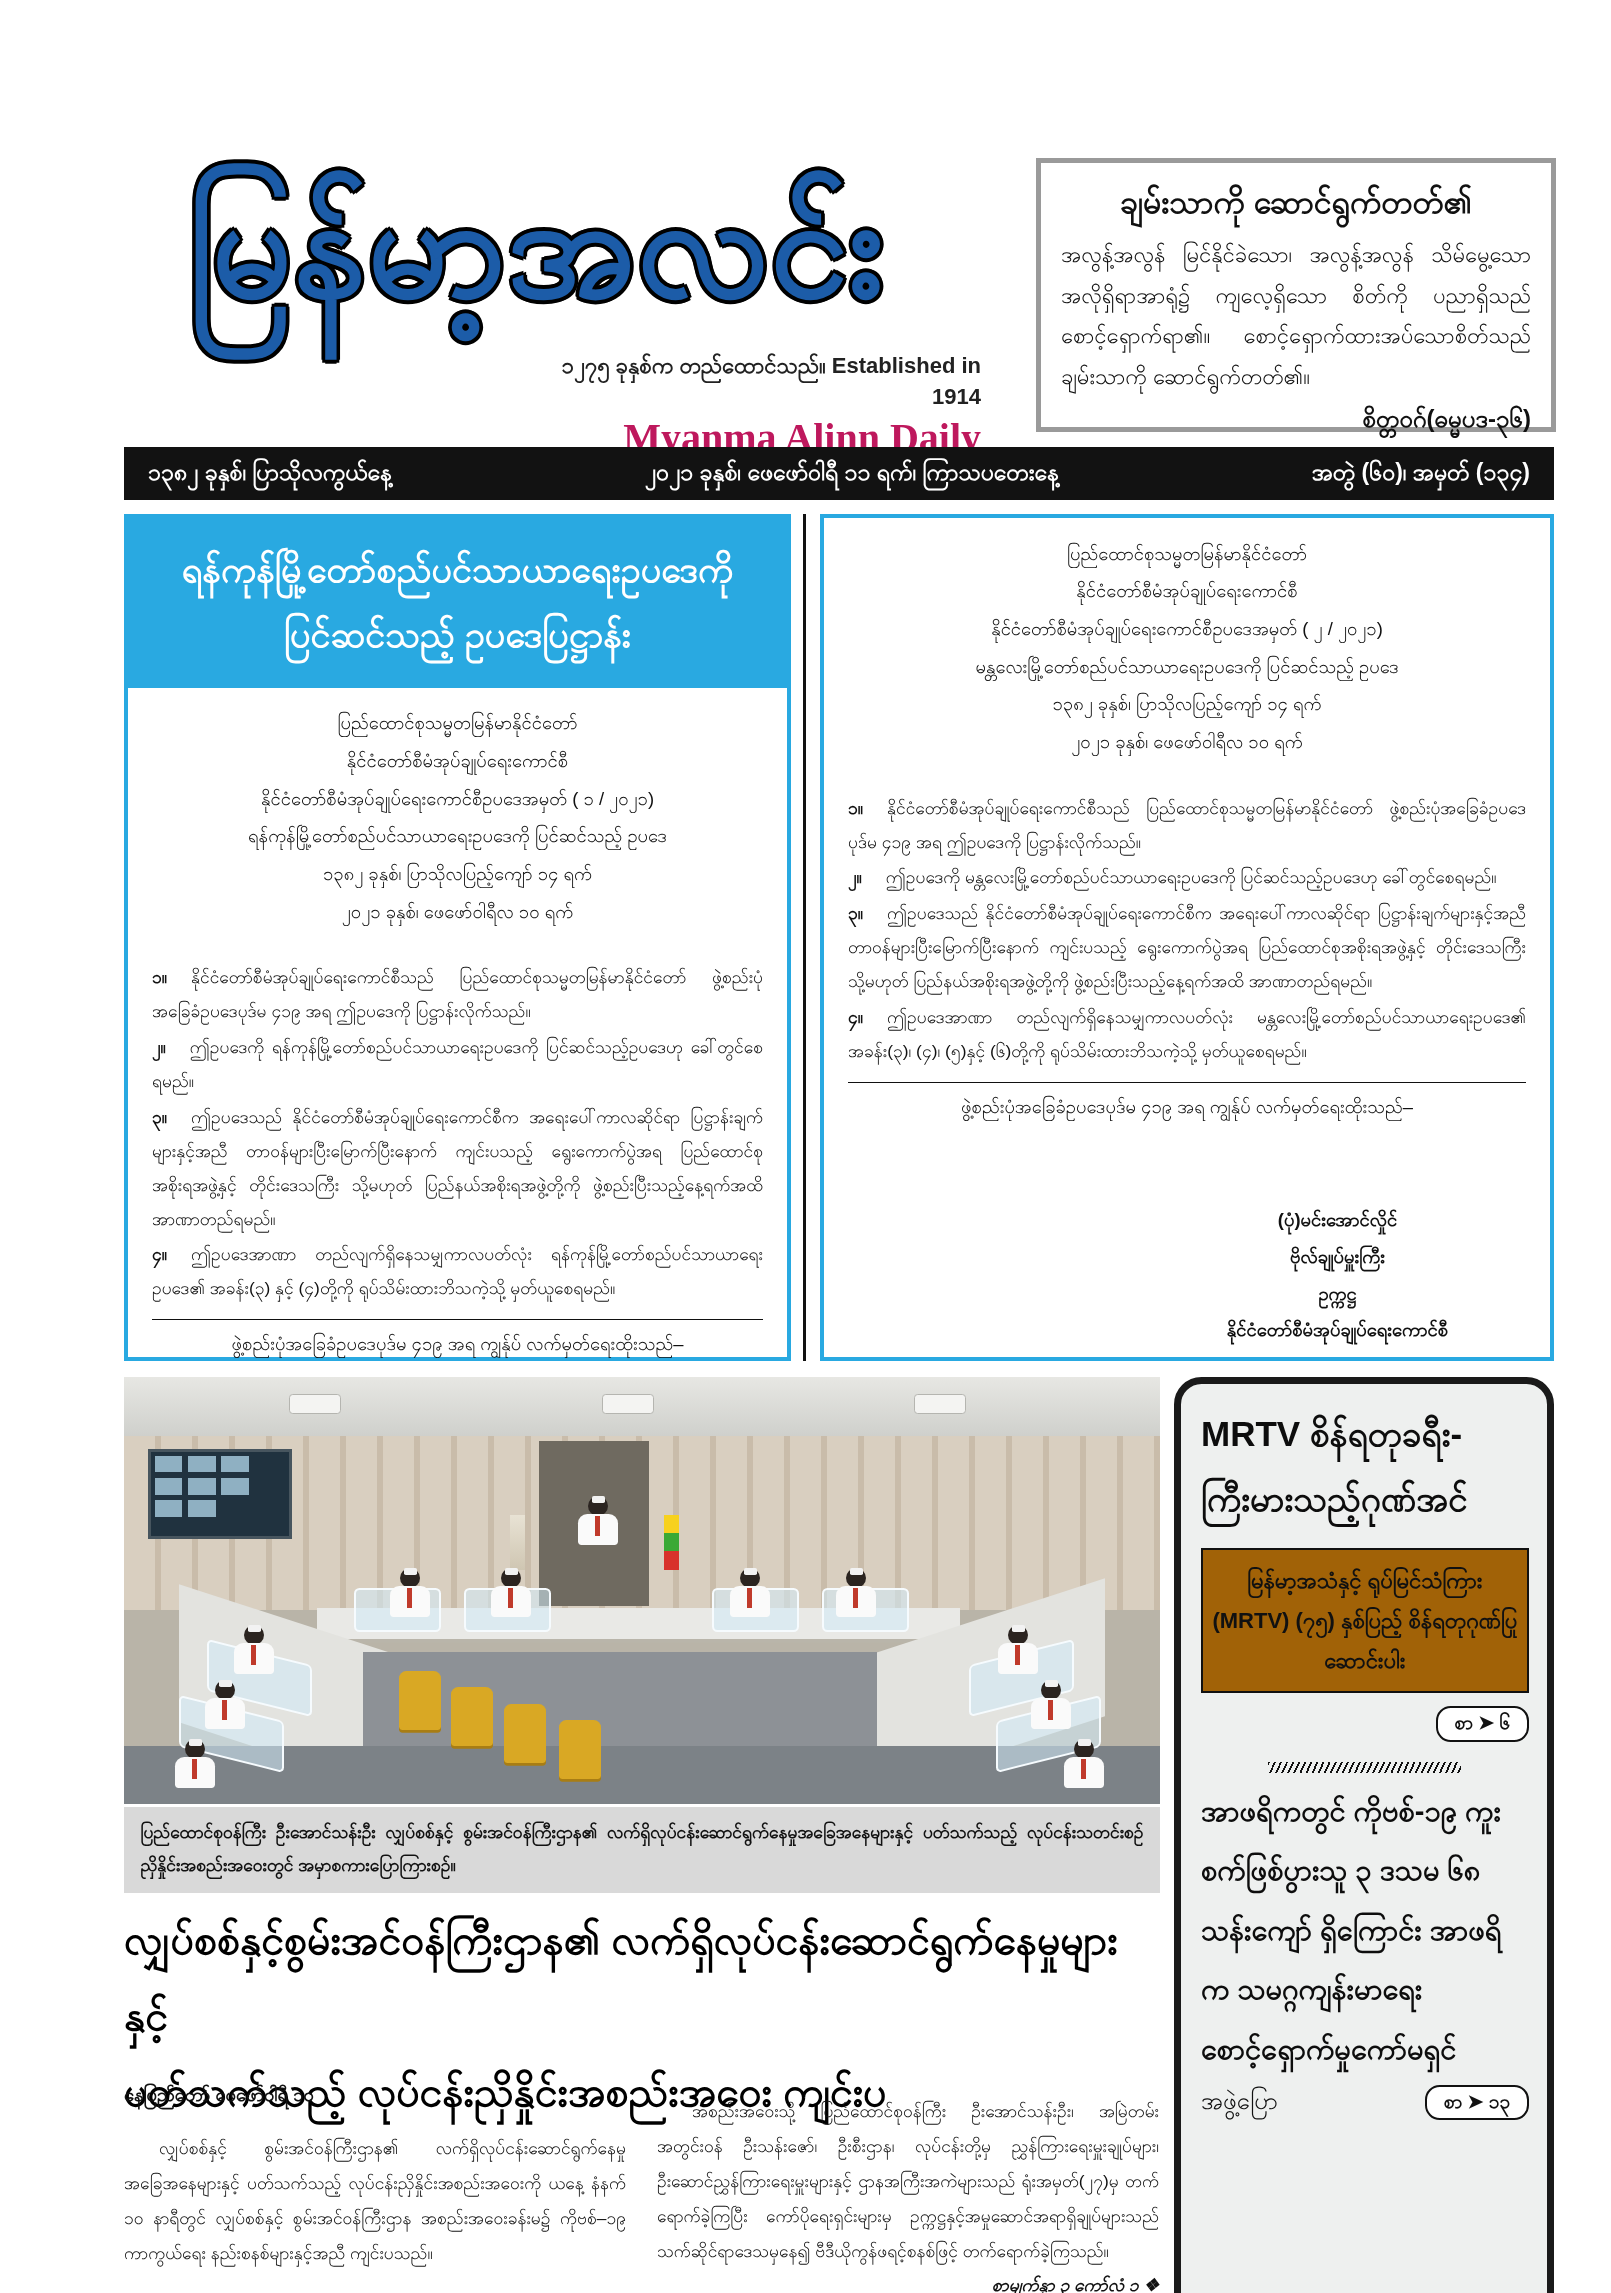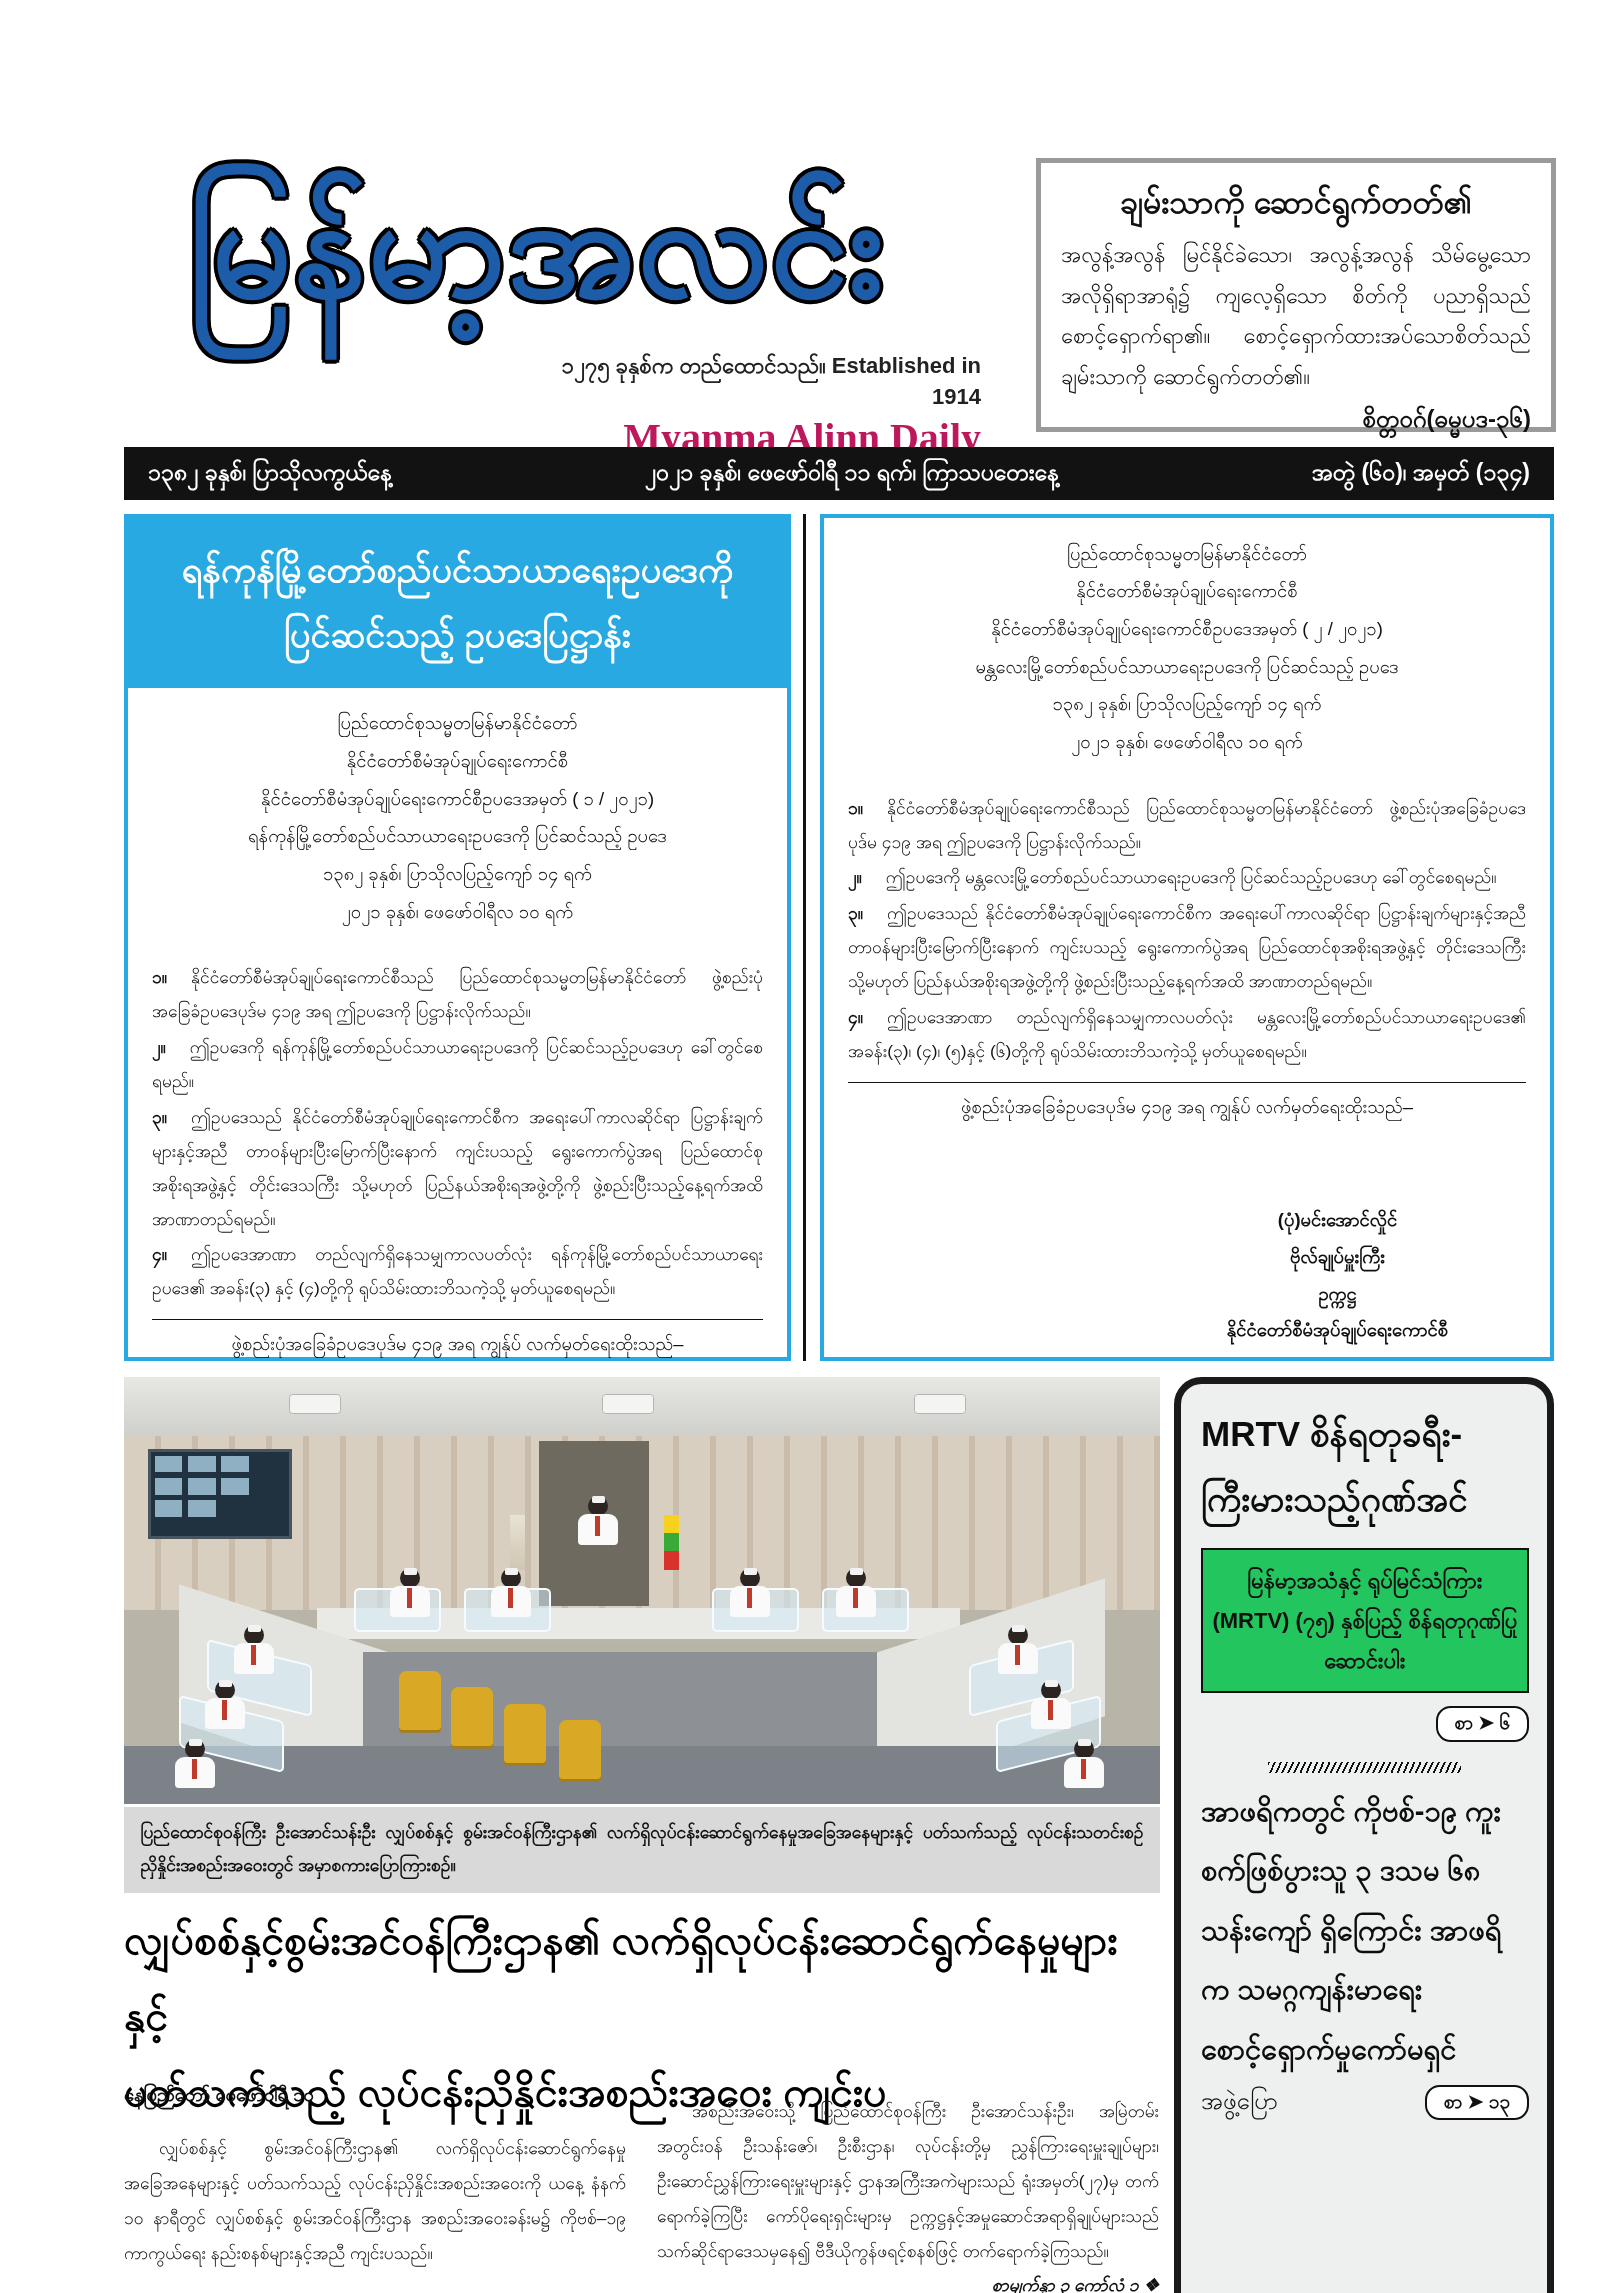--- a/index.html
+++ b/index.html
@@ -77,21 +77,21 @@
   .article-cols{position:absolute;left:124px;top:2077px;width:1036px;display:flex;gap:31px;}
   .article-col{width:502px;font-size:17.4px;line-height:2.0;text-align:justify;}
   .dateline{font-weight:bold;font-size:18.4px;margin-bottom:5.5px;}
   .article-col .indent{text-indent:35px;}
   .continuation{font-style:italic;font-weight:bold;float:right;}
 
   
   .sidebar{position:absolute;left:1174px;top:1377px;width:380px;height:960px;background:#eef0ef;
            border:7.3px solid #1a1a1a;border-radius:27.5px;box-sizing:border-box;padding:18.4px 18.4px 14.7px 20px;}
   .sb-title{font-size:35px;font-weight:bold;line-height:1.85;color:#0d0d0d;}
-  .sb-promo{border:2.8px solid #111;background:#22c55e;margin-top:16.5px;padding:11px 9.2px;
+  .sb-promo{border:2.8px solid #111;background:#a16207;margin-top:16.5px;padding:11px 9.2px;
             font-size:22px;font-weight:bold;line-height:1.8;text-align:center;}
   .sb-badge{display:inline-block;border:2.8px solid #111;border-radius:14.7px;background:#fff;
             padding:1.8px 16.5px;font-size:19px;font-weight:bold;}
   .sb-badge-row{text-align:right;margin-top:13px;}
   .sb-hatch{margin:20px auto 9.2px auto;width:193px;height:11px;
             background:repeating-linear-gradient(115deg,#111 0 1.8px,transparent 1.8px 5.5px);}
   .sb-africa{font-size:29px;font-weight:bold;line-height:2.05;margin-top:9.2px;color:#0d0d0d;}
   .sb-last-row{display:flex;align-items:center;justify-content:space-between;margin-top:5.5px;}
   .sb-last-row .sb-text{font-size:24px;font-weight:normal;}
 </style>

